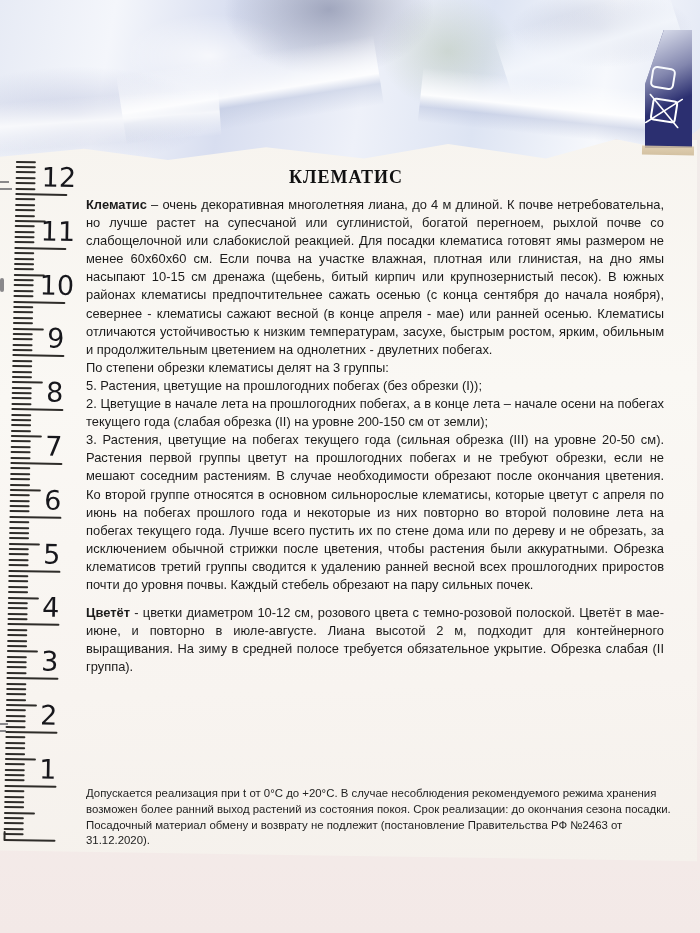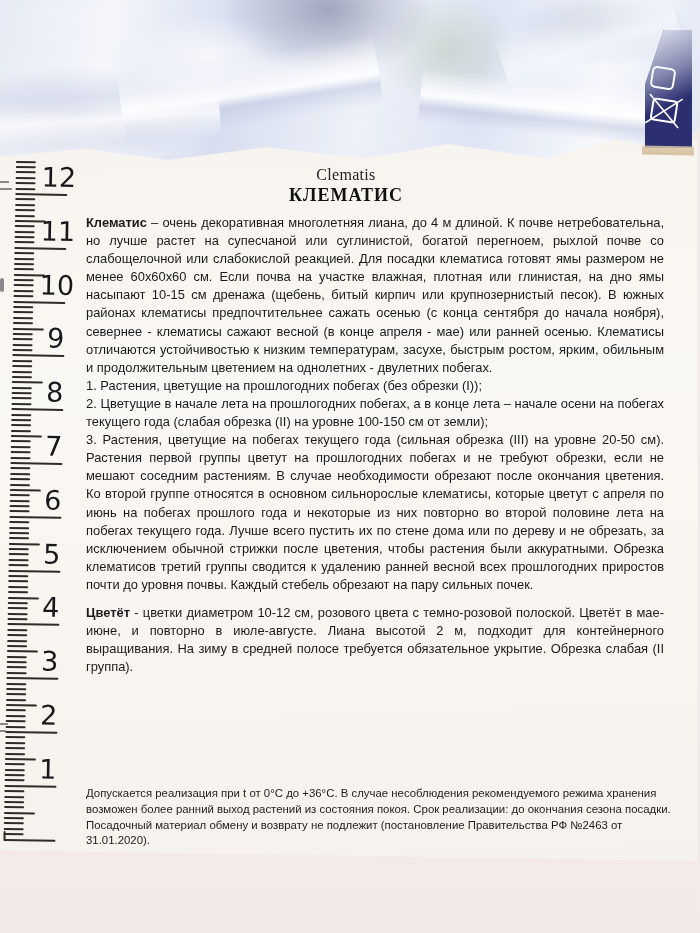--- a/index.html
+++ b/index.html
@@ -253,31 +253,31 @@
       <div class="tick" style="top: 660.08px; width: 20px;"></div>
       <div class="tick" style="top: 665.46px; width: 20px;"></div>
       <div class="tick" style="top: 670.84px; width: 20px;"></div>
       <div class="tick" style="top: 676.22px; width: 20px;"></div>
       <div class="tick" style="top: 681.6px; width: 52px;"></div>
       <div class="tick" style="top: 673.6px; left: 0px; width: 2px; height: 9px;"></div>
     </div>
 
   <div class="textcol">
     <div class="title-block">
-      <div class="t-latin">Clematis</div>
       <div class="t-ru">КЛЕМАТИС</div>
     </div>
 
     <p class="body-p"><b class="lead">Клематис</b><span> – очень декоративная многолетняя  лиана, до 4 м длиной. К почве нетребовательна, но лучше растет на супесчаной или суглинистой, богатой перегноем, рыхлой почве со слабощелочной или слабокислой реакцией. Для посадки клематиса готовят ямы размером не менее 60х60х60 см. Если почва на участке влажная, плотная или глинистая, на дно ямы насыпают 10-15 см дренажа (щебень, битый кирпич или крупнозернистый песок). В южных районах клематисы предпочтительнее сажать осенью (с конца сентября до начала ноября), севернее - клематисы сажают весной (в конце апреля - мае) или ранней осенью. Клематисы отличаются устойчивостью к низким температурам, засухе, быстрым ростом, ярким, обильным и продолжительным цветением на однолетних - двулетних побегах.</span></p>
 
-    <p class="body-p no-just">1. Растения, цветущие на прошлогодних побегах (без обрезки (I));</p>
-    <p class="body-p">2. Цветущие в начале лета на прошлогодних побегах, а в конце лета – начале осени на побегах текущего года (слабая обрезка (II) на уровне 100-150 см от земли);</p>
+    <p class="body-p no-just">По степени обрезки клематисы делят на 3 группы:</p>
+    <p class="body-p no-just">5. Растения, цветущие на прошлогодних побегах (без обрезки (I));</p>
+    <p class="body-p">2. Цветущие в начале лета на прошлогодних побегах, а в конце лета – начале осени на побегах текущего года (слабая обрезка (II) на уровне 200-150 см от земли);</p>
     <p class="body-p">3. Растения, цветущие на побегах текущего года (сильная обрезка (III) на уровне 20-50 см). Растения первой группы цветут на прошлогодних побегах и не требуют обрезки, если не мешают соседним растениям. В случае необходимости обрезают после окончания цветения. Ко второй группе относятся в основном сильнорослые клематисы, которые цветут с апреля по июнь на побегах прошлого года и некоторые из них повторно во второй половине лета на побегах текущего года. Лучше всего пустить их по стене дома или по дереву и не обрезать, за исключением обычной стрижки после цветения, чтобы растения были аккуратными. Обрезка клематисов третий группы сводится к удалению ранней весной всех прошлогодних приростов почти до уровня почвы. Каждый стебель обрезают на пару сильных почек.</p>
 
     <p class="body-p variety"><b class="lead">Цветёт</b><span> - цветки диаметром 10-12 см, розового цвета с темно-розовой полоской. Цветёт в мае-июне, и повторно в июле-августе. Лиана высотой 2 м, подходит для контейнерного выращивания. На зиму в средней полосе требуется обязательное укрытие. Обрезка слабая (II группа).</span></p>
   </div>
 
   <div class="disclaimer">
-    <p>Допускается реализация при t от 0°С до +36°С. В случае несоблюдения рекомендуемого режима хранения возможен более ранний выход растений из состояния покоя. Срок реализации: до окончания сезона посадки.</p>
-    <p>Посадочный материал обмену и возврату не подлежит (постановление Правительства РФ №2463 от 31.01.2020).</p>
+    <p>Допускается реализация при t от 0°С до +20°С. В случае несоблюдения рекомендуемого режима хранения возможен более ранний выход растений из состояния покоя. Срок реализации: до окончания сезона посадки.</p>
+    <p>Посадочный материал обмену и возврату не подлежит (постановление Правительства РФ №2463 от 31.12.2020).</p>
   </div>
 
 </div>
 
 </body></html>

